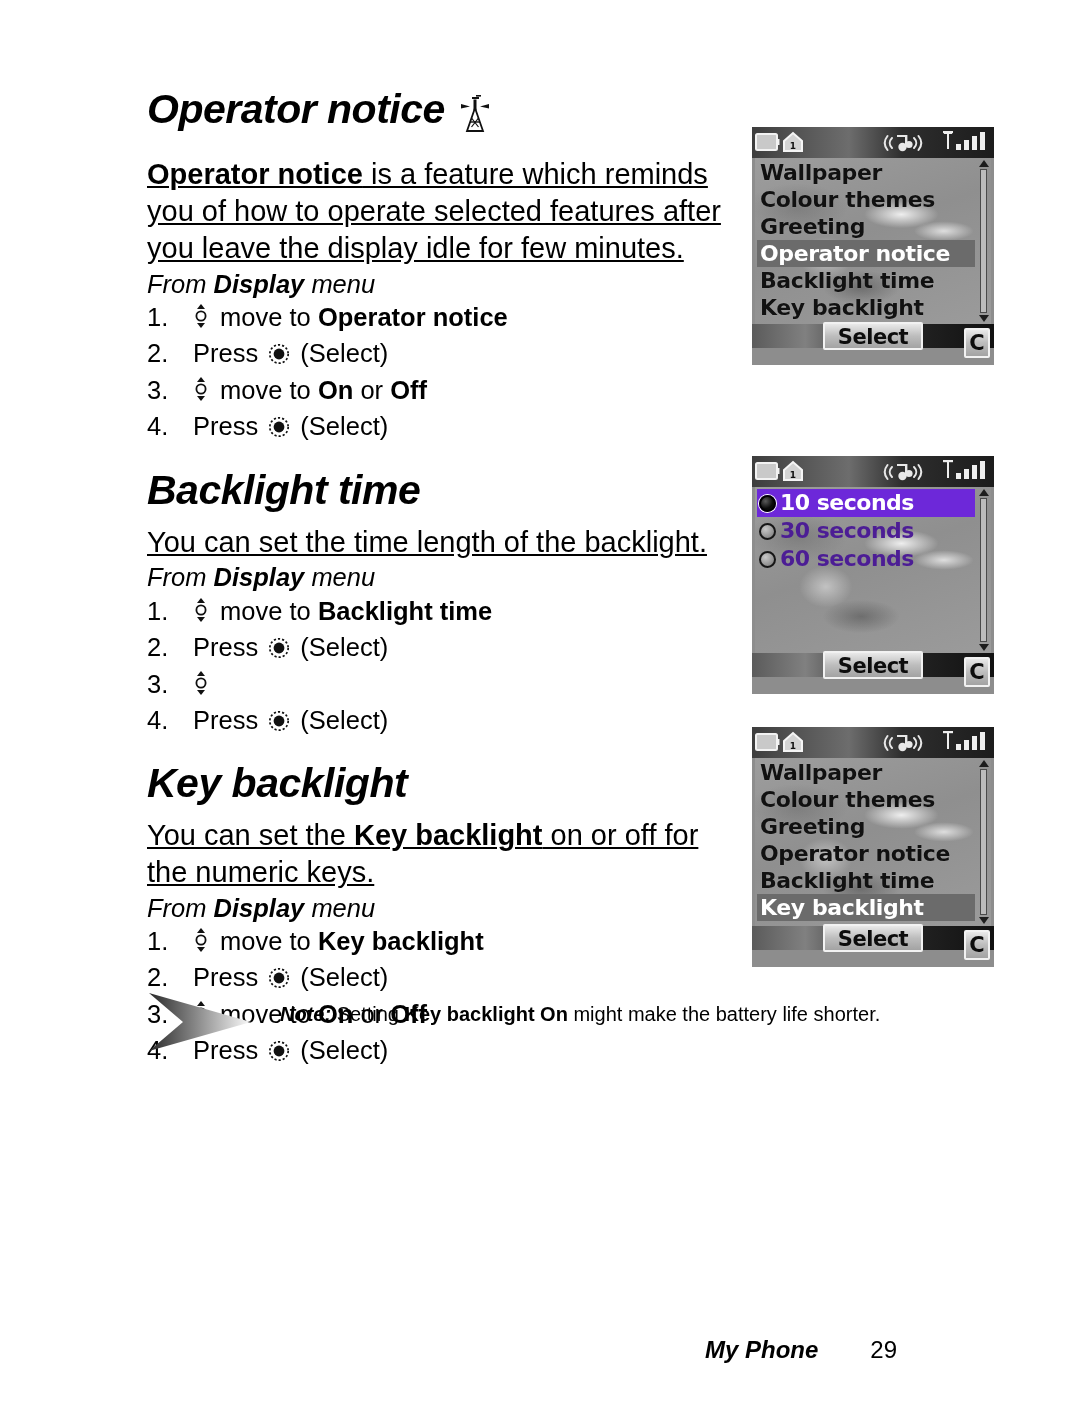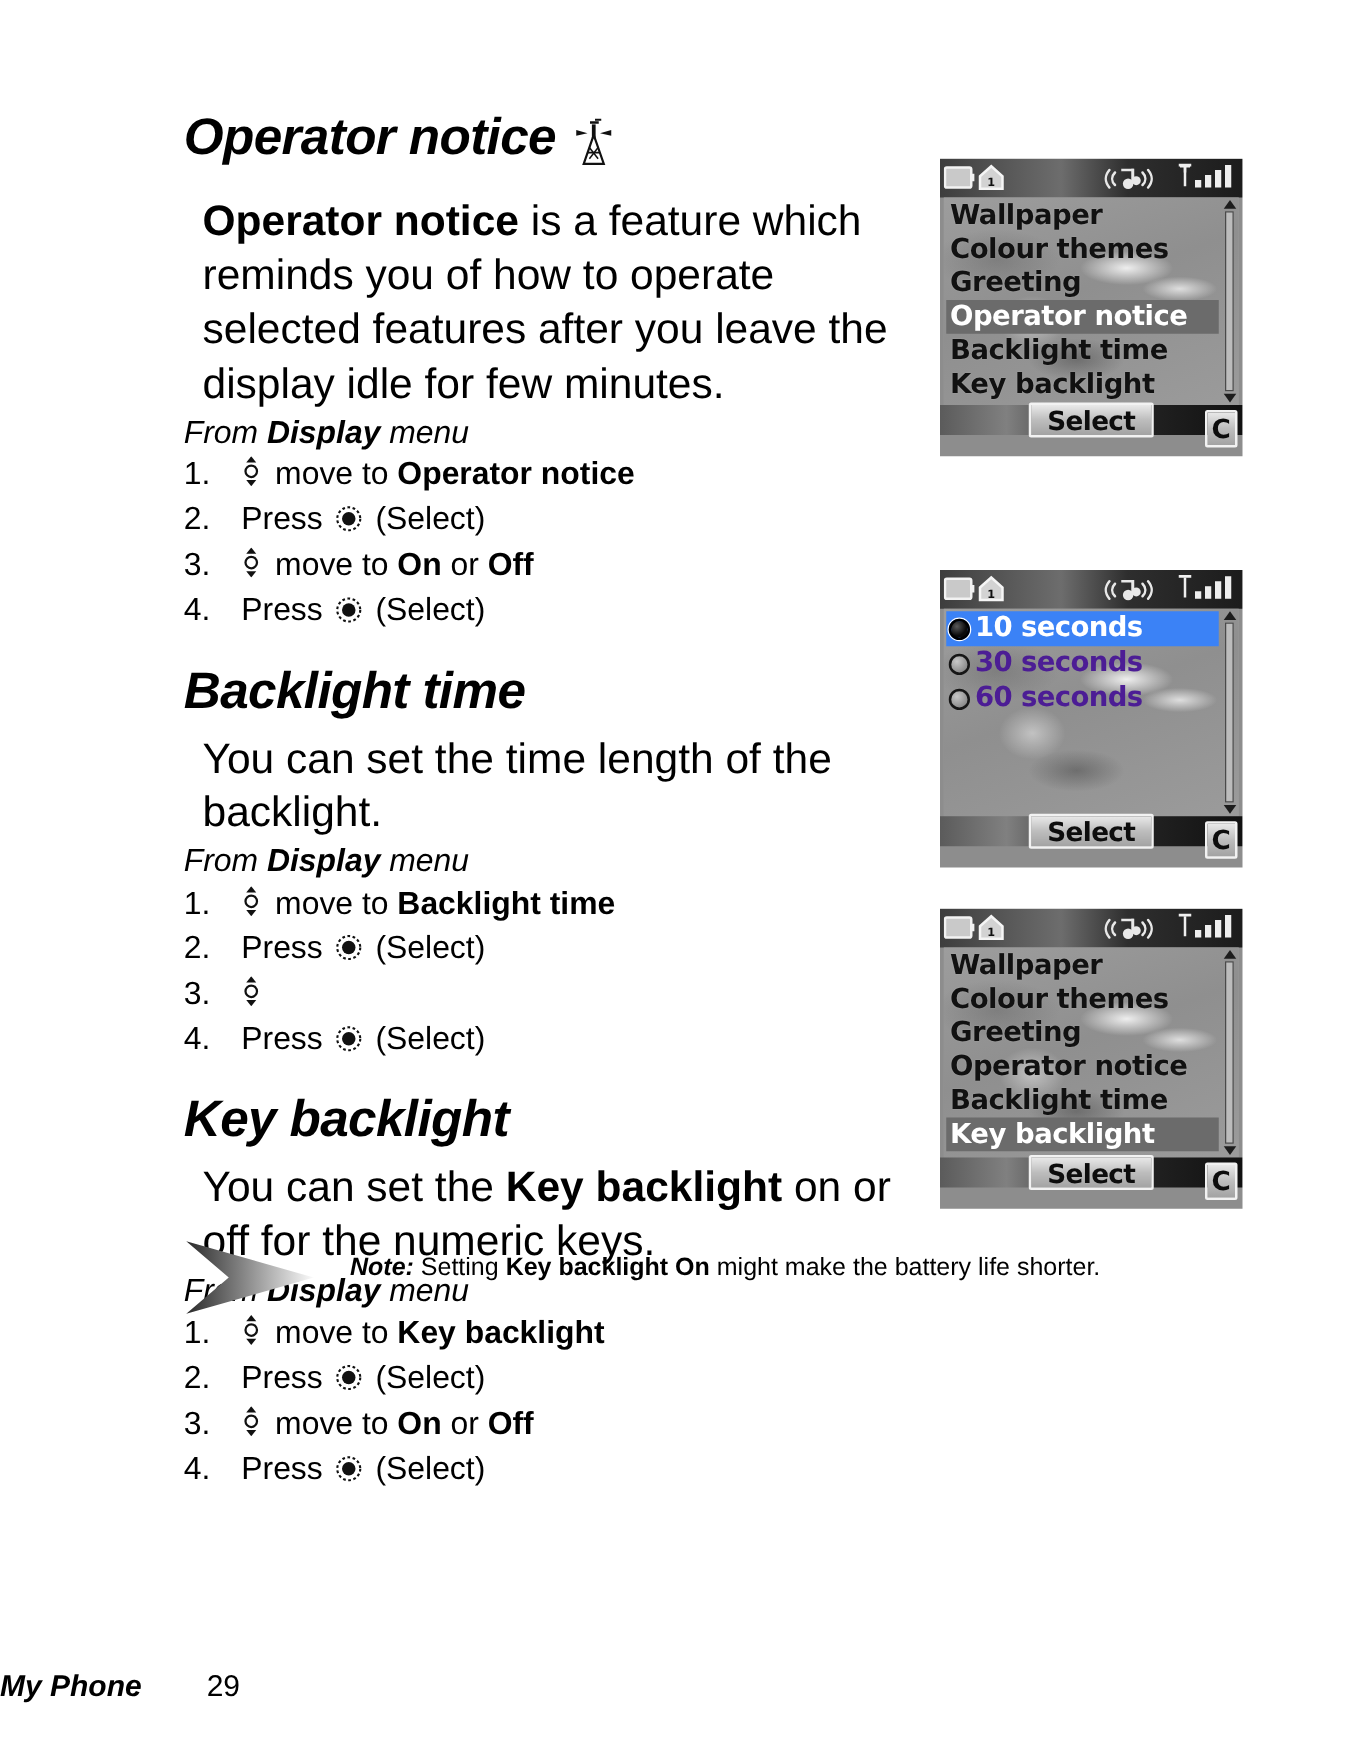--- a/index.html
+++ b/index.html
@@ -42,23 +42,24 @@
     margin: 0 0 14px 0;
     display: flex;
     align-items: flex-start;
     gap: 14px;
   }
   .sec-title .ttl-text { display: inline-block; }
 
   .mast-icon { margin-top: 6px; flex: 0 0 auto; }
 
   .body-para {
-    font-size: 34px;
+    font-size: 29px;
     line-height: 1.27;
-    margin: 0 0 1px 15px;
+    margin: 0 0 1px 0;
+    text-decoration: underline;
   }
   .body-para b { font-weight: bold; }
 
   .from-line {
     font-size: 25.5px;
     font-style: italic;
     line-height: 1.27;
     margin: 0 0 1px 0;
   }
   .from-line b { font-weight: bold; font-style: italic; }
@@ -107,20 +108,21 @@
   }
   .note-text i { font-style: italic; font-weight: bold; }
   .note-text b { font-weight: bold; }
 
   
   .footer {
     position: absolute;
     left: 0;
     top: 1336px;
     width: 969px;
+    text-align: right;
     padding-right: 72px;
     box-sizing: border-box;
     font-size: 24px;
   }
   .footer .fname {
     font-weight: bold;
     font-style: italic;
     margin-right: 52px;
   }
   .footer .fpage { font-weight: normal; }
@@ -205,21 +207,21 @@
     font-size: 22px;
     font-weight: bold;
     color: #4c1d95;
     letter-spacing: -0.5px;
     white-space: nowrap;
     display: flex;
     align-items: center;
     gap: 2px;
   }
   .radio-item.selected {
-    background: #3b82f6;
+    background: #6d28d9;
     color: #ffffff;
     margin-right: 16px;
   }
   .radio-dot {
     width: 17px; height: 17px;
     border-radius: 50%;
     border: 2px solid #161616;
     background: radial-gradient(circle at 35% 32%, #c8c8c8 0%, #8a8a8a 75%);
     box-sizing: border-box;
     flex: 0 0 auto;

